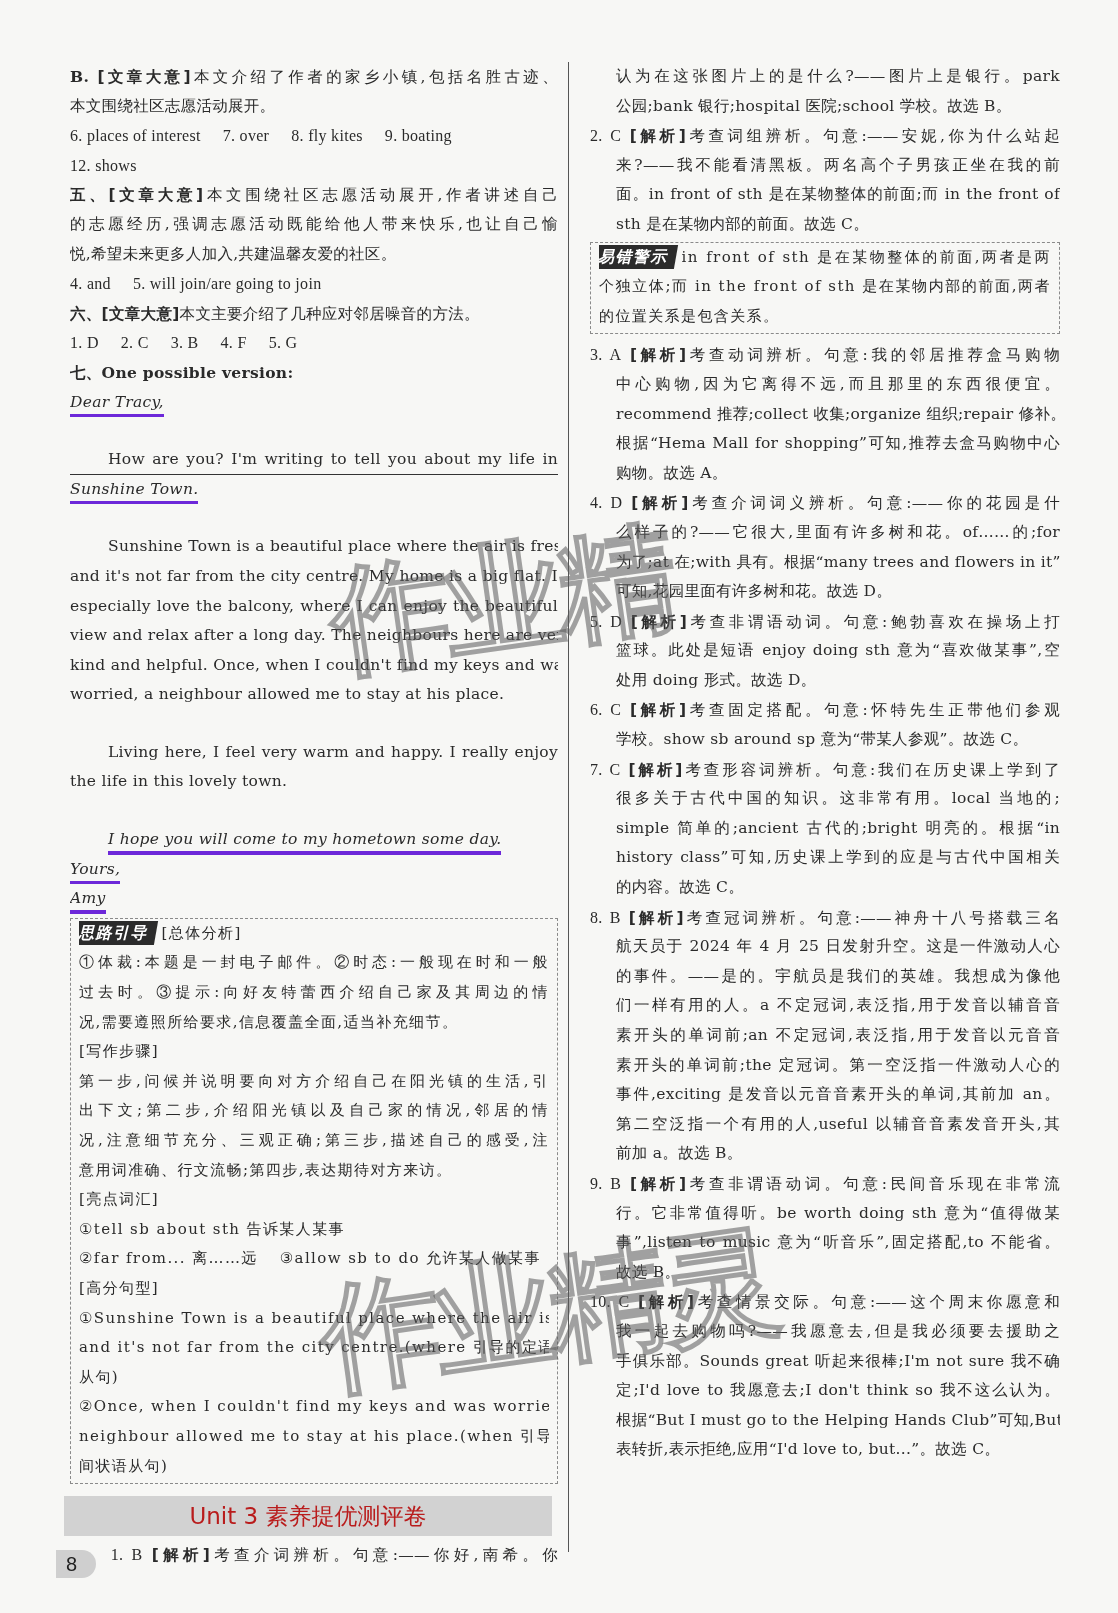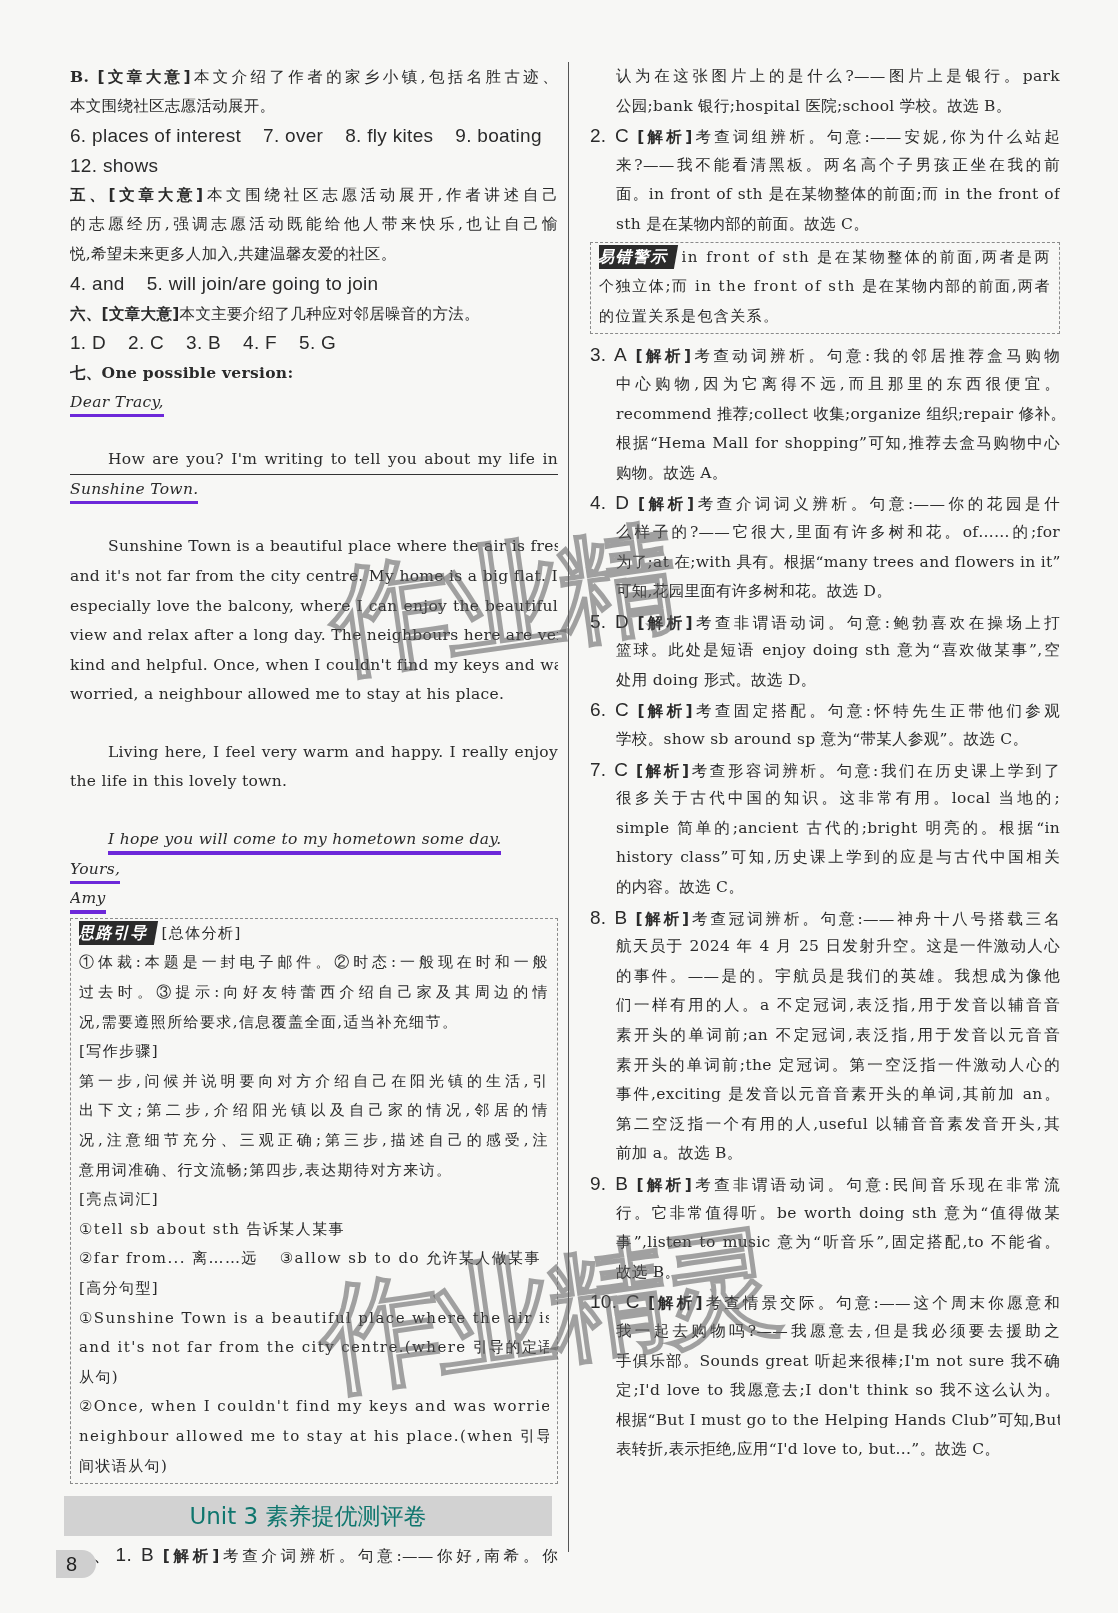--- a/index.html
+++ b/index.html
@@ -9,29 +9,29 @@
   .col { position: absolute; top: 62px; }
   .col-left { left: 70px; width: 488px; }
   .col-right { left: 590px; width: 470px; }
   .divider { position: absolute; left: 568px; top: 62px; width: 1px; height: 1490px; background: #555; }
   .line { font-size: 15.5px; line-height: 29.6px; height: 29.6px; white-space: nowrap; overflow: hidden; letter-spacing: 0.3px; }
   .just { text-align: justify; text-align-last: justify; }
   .indent { padding-left: 38px; margin-top: 28px; }
   .hang { padding-left: 26px; }
   .b { font-weight: bold; }
   .kw { font-family: "DejaVu Sans", "Liberation Sans", sans-serif; font-weight: bold; margin-top: 48px; }
-  .num { font-family: Liberation Sans, sans-serif; font-size: 19px; margin-top: 20px; }
+  .num { font-family: Liberation Serif, serif; font-size: 16px; margin-top: 20px; }
   .u { border-bottom: 4px solid #6d28d9; display: inline-block; line-height: 24px; font-style: italic; }
   .uline { border-bottom: 1px solid #333; }
   .right { text-align: left; }
   .box { border: 1px dashed #8a8a8a; border-left: 1px dashed #8a8a8a; position: relative; padding: 0 8px 2px 8px; }
   .box .line { font-size: 15px; letter-spacing: 1.4px; }
   .tag { display: inline-block; background: #2b2b2b; color: #fff; font-family: "DejaVu Sans", sans-serif; font-weight: bold; font-style: italic; font-size: 16px; padding: 1px 8px 1px 8px; margin-left: -9px; margin-right: 6px; line-height: 22px; transform: skewX(-10deg); }
   .tag span { display: inline-block; transform: skewX(10deg); }
-  .unit-bar { background: #d2d2d2; height: 40px; margin: 12px 0 4px -6px; width: 488px; text-align: center; font-family: "DejaVu Sans", "Liberation Sans", sans-serif; font-size: 23px; line-height: 40px; color: #0f766e; }
+  .unit-bar { background: #d2d2d2; height: 40px; margin: 12px 0 4px -6px; width: 488px; text-align: center; font-family: "DejaVu Sans", "Liberation Sans", sans-serif; font-size: 23px; line-height: 40px; color: #b91c1c; }
   .page-num { position: absolute; left: 56px; top: 1550px; width: 40px; height: 28px; background: #cfcfcf; border-radius: 0 14px 14px 0; font-family: "Liberation Sans", sans-serif; font-size: 20px; line-height: 28px; padding-left: 10px; color: #222; }
   .watermark { position: absolute; font-family: "DejaVu Sans", sans-serif; font-weight: bold; color: transparent; -webkit-text-stroke: 1.2px rgba(90,90,90,0.55); pointer-events: none; transform: rotate(-8deg); letter-spacing: -6px; }
   .sp { display: inline-block; width: 22px; }
 </style>
 </head>
 <body>
 
 <div class="page">
 
   <div class="divider"></div>

